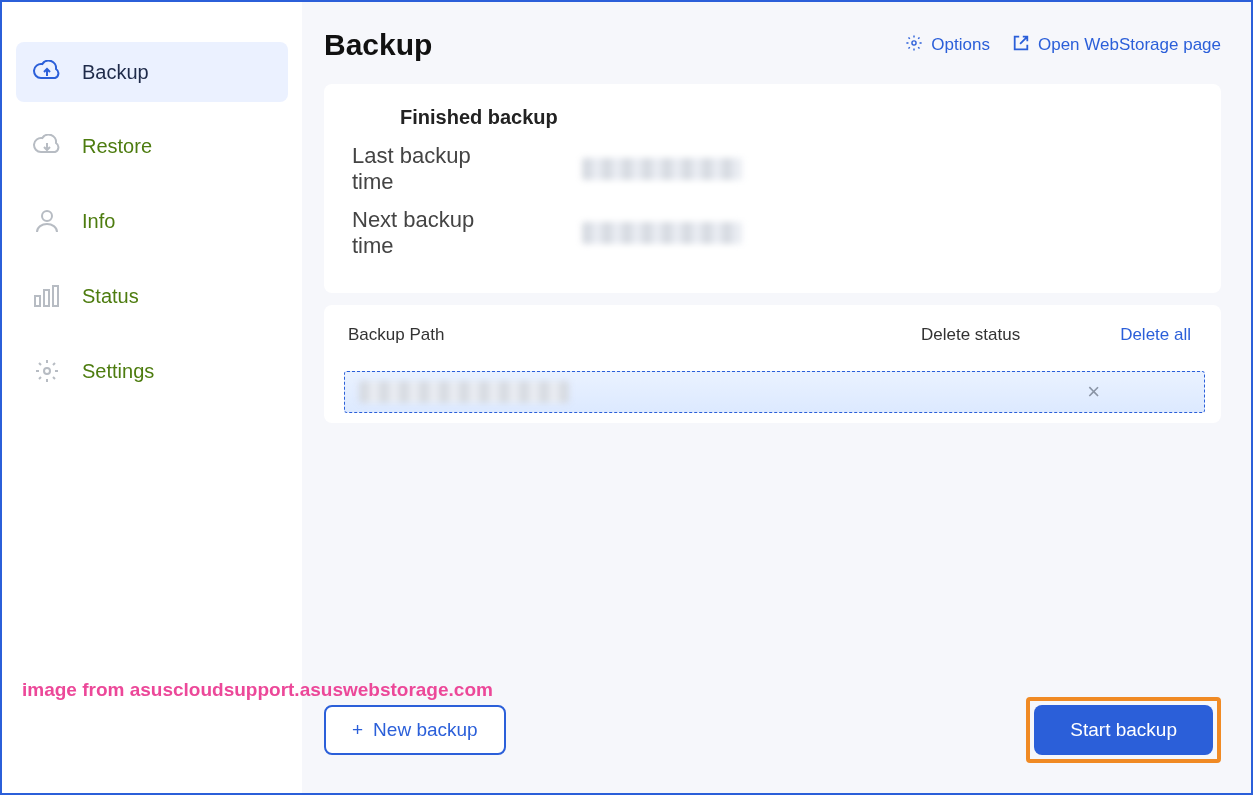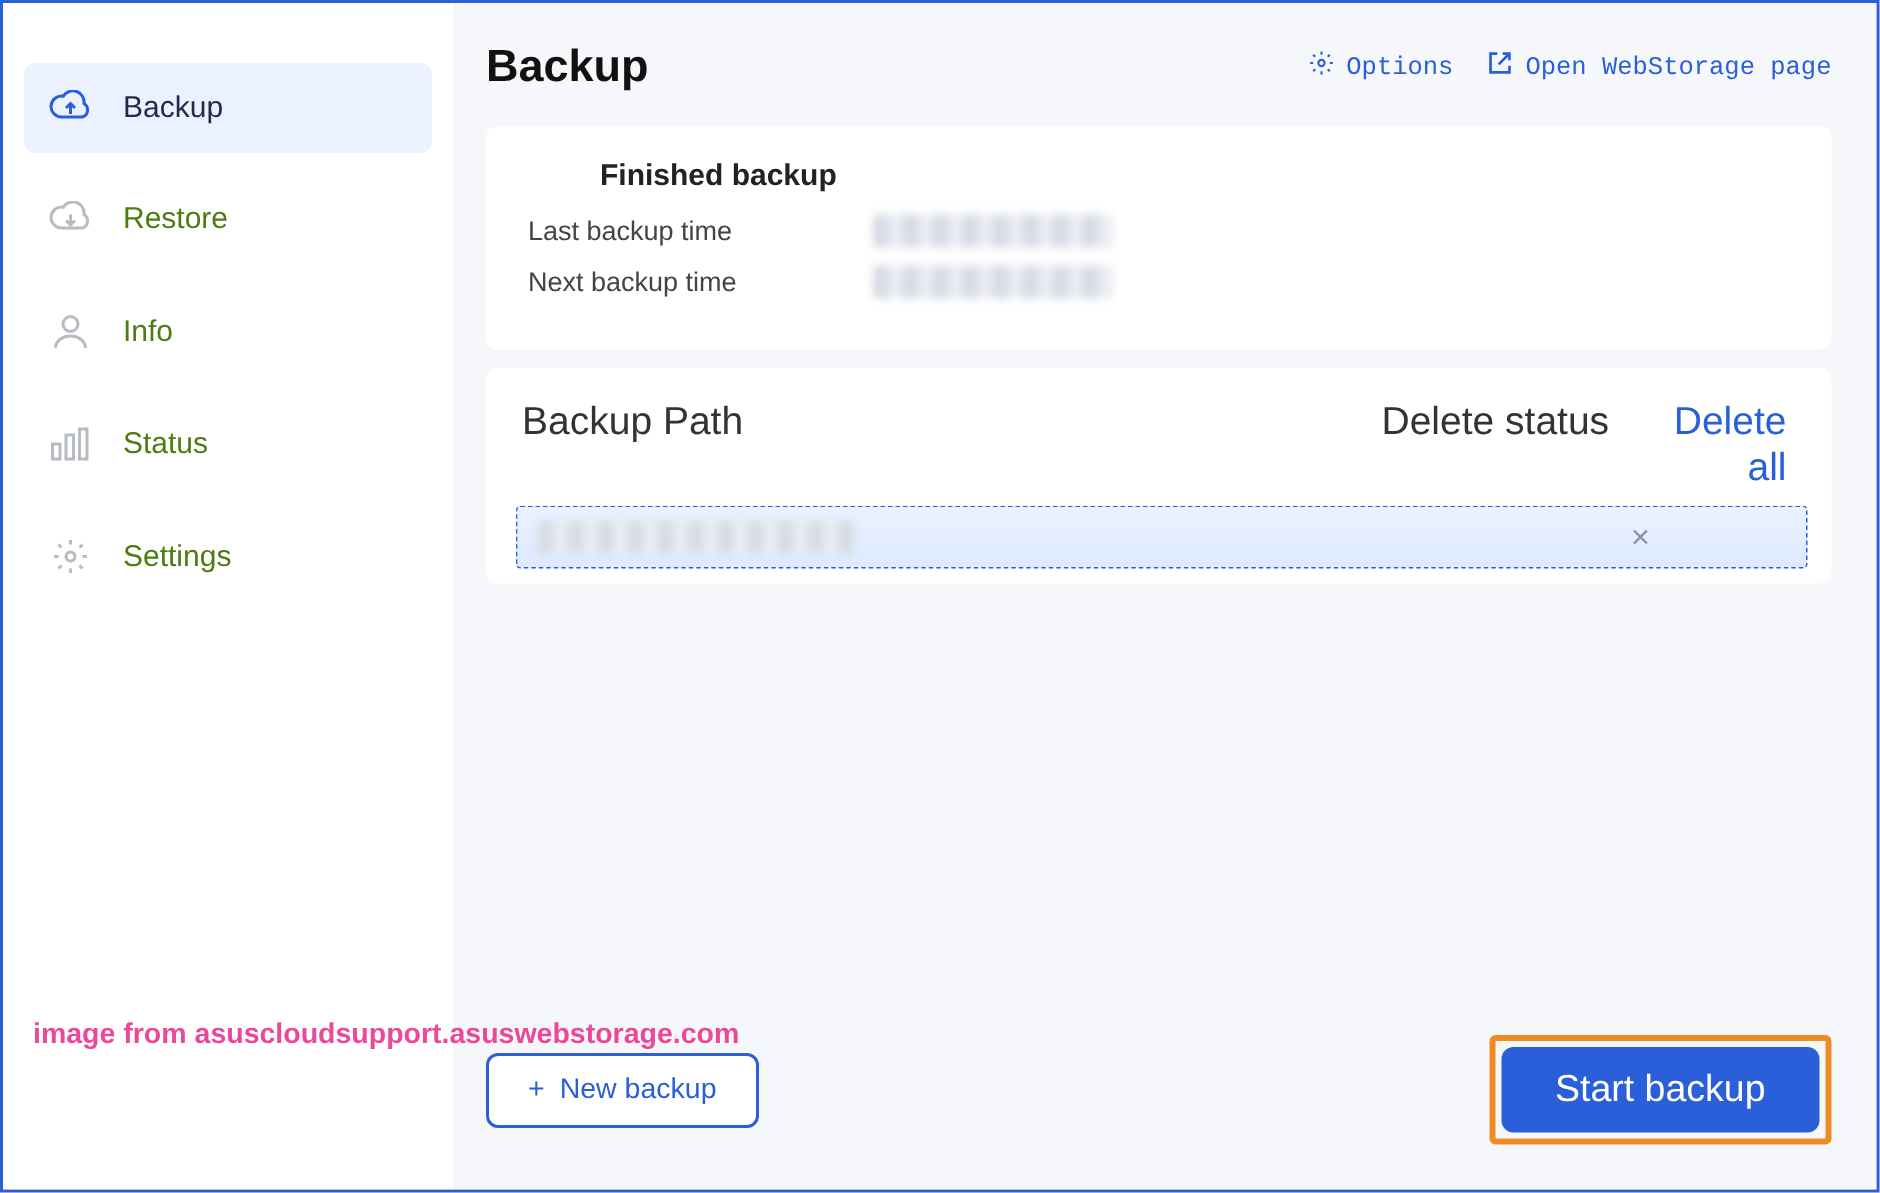--- a/index.html
+++ b/index.html
@@ -60,57 +60,56 @@
     color: #111;
   }
   .header-links { display:flex; gap: 22px; }
   .header-link {
     color: #2b5fd9;
     font-size: 17px;
     display: flex;
     align-items: center;
     gap: 8px;
     cursor: pointer;
-    font-family: Liberation Mono, monospace;
   }
   .header-link svg { stroke: #2b5fd9; }
 
   .card {
     background: #fff;
     border-radius: 8px;
     padding: 22px 28px;
     margin-bottom: 12px;
   }
   .card h3 {
     font-size: 20px;
     font-weight: 600;
     color: #222;
     margin-bottom: 14px;
     margin-left: 48px;
   }
-  .row { display:flex; align-items:center; gap: 80px; font-size:18px; color:#444; margin-bottom:12px; }
+  .row { display:flex; align-items:center; gap: 80px; font-size:22px; color:#444; margin-bottom:12px; }
   .row .label { width: 150px; }
   .blur-box {
     width: 160px; height: 22px;
     background: repeating-linear-gradient(90deg,#d7dbe2 0 10px,#e9ecf2 10px 20px);
     filter: blur(3px);
     border-radius:2px;
   }
   .blur-box.long { width: 210px; }
 
   .table-card {
     background:#fff;
     border-radius:8px;
     padding: 20px 10px 4px 20px;
   }
   .table-header {
     display:flex;
-    font-size:26px;
+    font-size:17px;
     color:#333;
-    padding: 0 10px 10px 4px;
+    padding: 0 10px 26px 4px;
   }
   .col-path { flex:1; }
   .col-status { width: 170px; }
   .col-delete { width: 110px; color:#2b5fd9; cursor:pointer; text-align:right; padding-right:10px;}
   .table-row {
     border: 1px dashed #2b5fd9;
     background: linear-gradient(#eaf2ff,#dce9ff);
     border-radius:3px;
     height: 42px;
     display:flex;
@@ -142,21 +141,21 @@
     border-radius:8px;
     display:flex;
     align-items:center;
     gap:10px;
     cursor:pointer;
   }
   .btn-primary {
     background:#2b5fd9;
     color:#fff;
     border:none;
-    font-size:25px;
+    font-size:19px;
     padding: 14px 36px;
     border-radius:8px;
     cursor:pointer;
   }
   .highlight-box {
     border: 4px solid #f08a24;
     padding: 4px;
     border-radius:4px;
   }
   .watermark {

